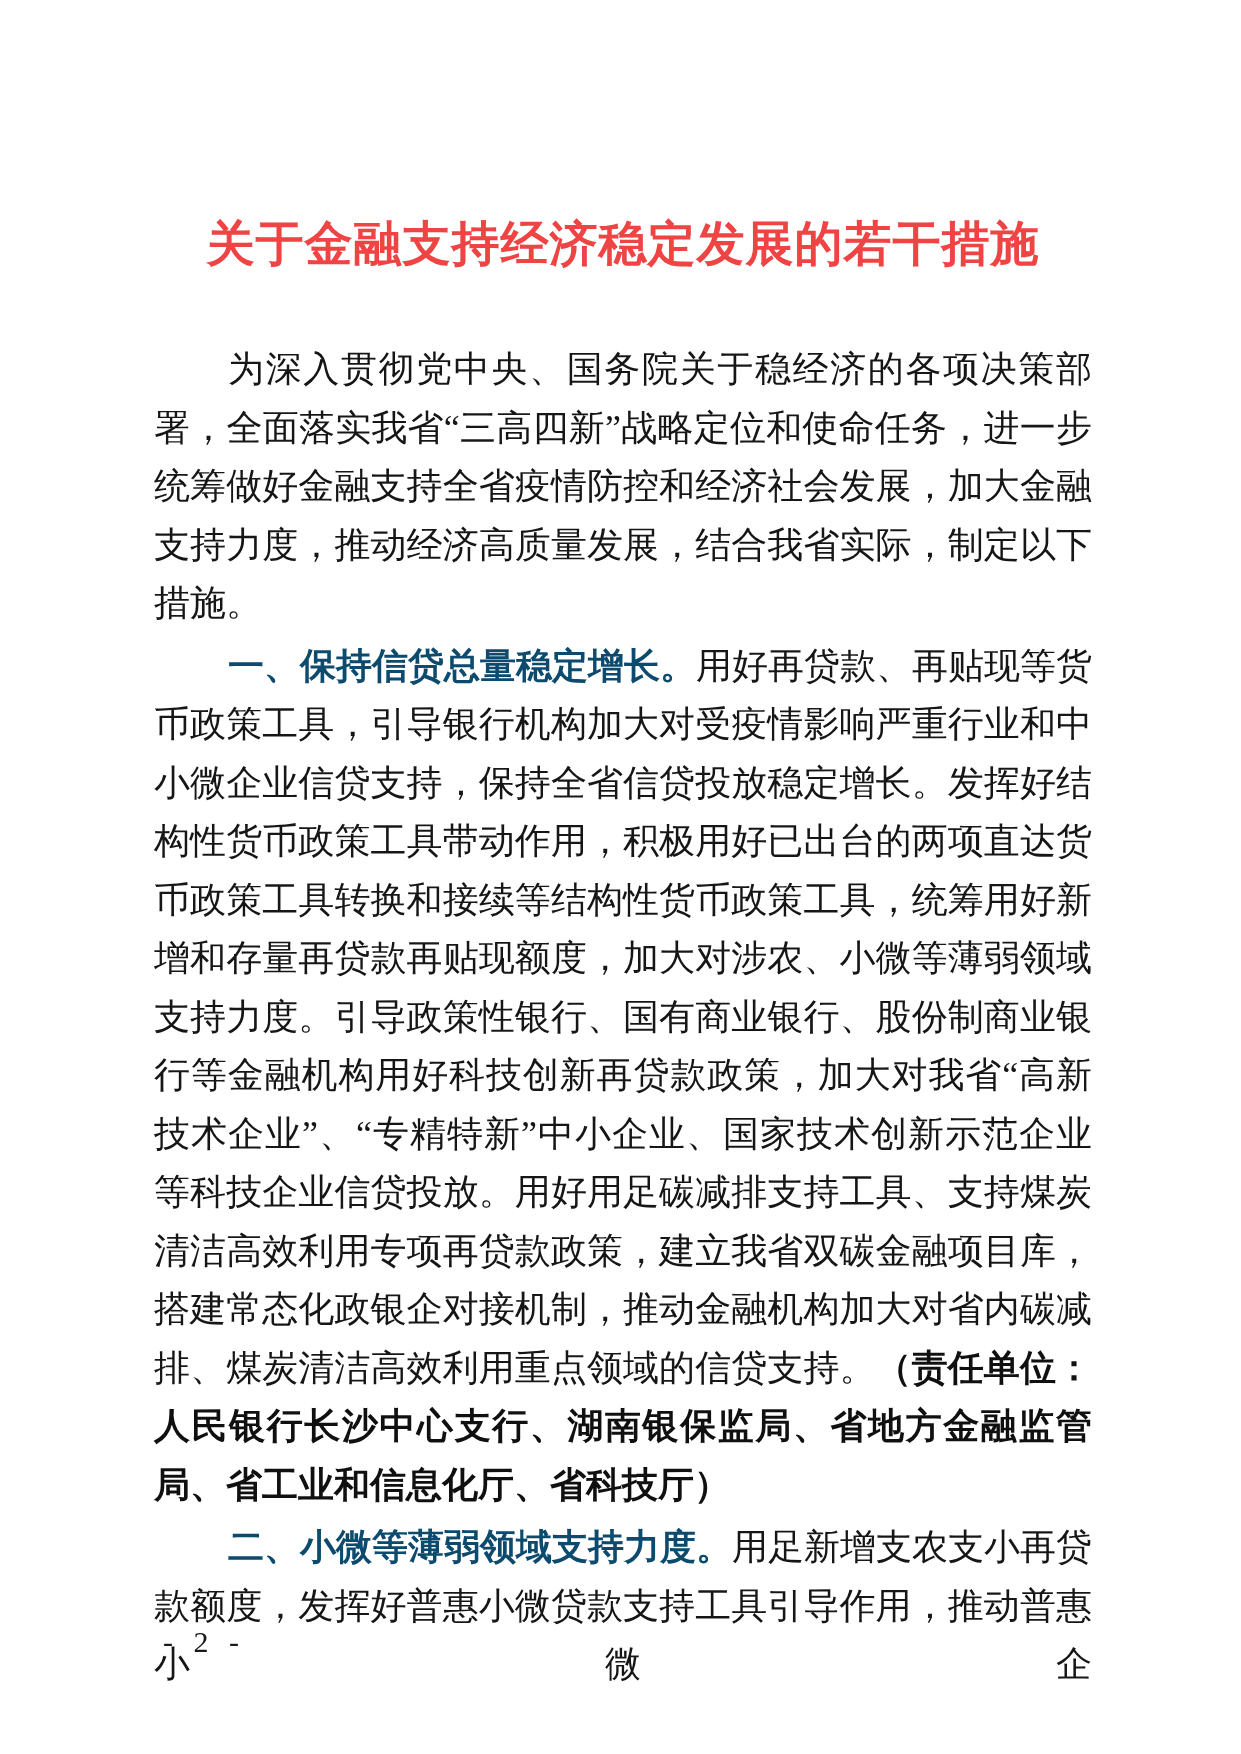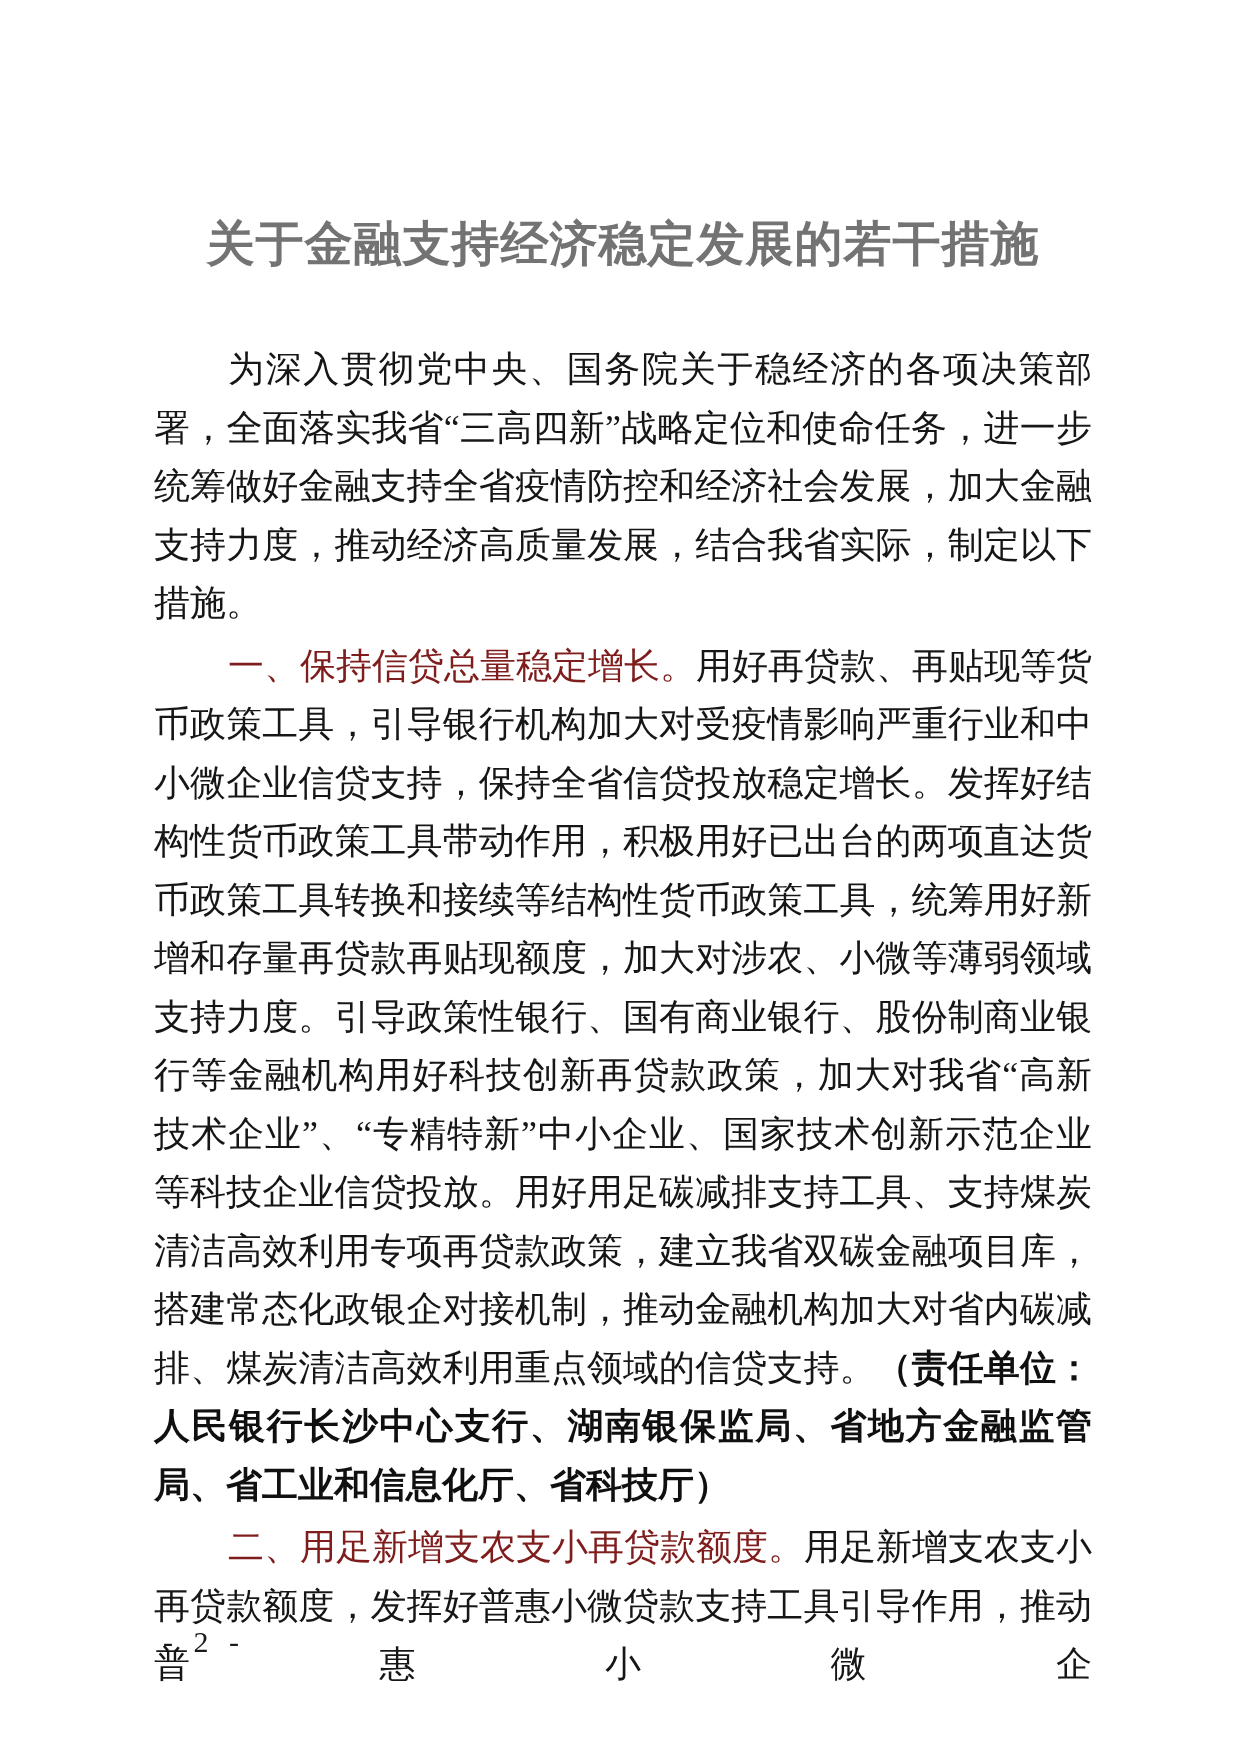--- a/index.html
+++ b/index.html
@@ -16,21 +16,21 @@
     color: #141414;
   }
   .doc-title {
     margin: 212px 145px 0 150px;
     text-align: center;
     font-family: "Liberation Serif", "DejaVu Serif", serif;
     font-weight: 700;
     font-size: 48px;
     line-height: 64px;
     letter-spacing: 1px;
-    color: #737373;
+    color: #ef4444;
   }
   .doc-body {
     margin: 64px 145px 0 150px;
     font-size: 36px;
     line-height: 58.5px;
   }
   .para {
     margin: 4px;
     padding: 0;
     text-align: justify;
@@ -40,22 +40,22 @@
   
   .para.cont {
     text-align-last: justify;
   }
   .seg-body {
     font-family: "Liberation Serif", "DejaVu Serif", serif;
     font-weight: 400;
   }
   .seg-heading-bold {
     font-family: "Liberation Sans", "DejaVu Sans", sans-serif;
-    font-weight: 400;
-    color: #7f1d1d;
+    font-weight: 700;
+    color: #0c4a6e;
   }
   .seg-unit-bold {
     font-family: "Liberation Serif", "DejaVu Serif", serif;
     font-weight: 700;
     color: #101010;
   }
   .page-number {
     position: absolute;
     left: 163px;
     top: 1623px;
@@ -69,17 +69,17 @@
 </style>
 </head>
 <body>
 
 <div class="page">
   <h1 class="doc-title">关于金融支持经济稳定发展的若干措施</h1>
 
   <main class="doc-body">
       <p class="para"><span class="seg-body">为深入贯彻党中央、国务院关于稳经济的各项决策部署，全面落实我省“三高四新”战略定位和使命任务，进一步统筹做好金融支持全省疫情防控和经济社会发展，加大金融支持力度，推动经济高质量发展，结合我省实际，制定以下措施。</span></p>
       <p class="para"><span class="seg-heading-bold">一、保持信贷总量稳定增长。</span><span class="seg-body">用好再贷款、再贴现等货币政策工具，引导银行机构加大对受疫情影响严重行业和中小微企业信贷支持，保持全省信贷投放稳定增长。发挥好结构性货币政策工具带动作用，积极用好已出台的两项直达货币政策工具转换和接续等结构性货币政策工具，统筹用好新增和存量再贷款再贴现额度，加大对涉农、小微等薄弱领域支持力度。引导政策性银行、国有商业银行、股份制商业银行等金融机构用好科技创新再贷款政策，加大对我省“高新技术企业”、“专精特新”中小企业、国家技术创新示范企业等科技企业信贷投放。用好用足碳减排支持工具、支持煤炭清洁高效利用专项再贷款政策，建立我省双碳金融项目库，搭建常态化政银企对接机制，推动金融机构加大对省内碳减排、煤炭清洁高效利用重点领域的信贷支持。</span><span class="seg-unit-bold">（责任单位：人民银行长沙中心支行、湖南银保监局、省地方金融监管局、省工业和信息化厅、省科技厅）</span></p>
-      <p class="para cont"><span class="seg-heading-bold">二、用足新增支农支小再贷款额度。</span><span class="seg-body">用足新增支农支小再贷款额度，发挥好普惠小微贷款支持工具引导作用，推动普惠小微企</span></p>
+      <p class="para cont"><span class="seg-heading-bold">二、小微等薄弱领域支持力度。</span><span class="seg-body">用足新增支农支小再贷款额度，发挥好普惠小微贷款支持工具引导作用，推动普惠小微企</span></p>
     </main>
 
   <div class="page-number">- 2 -</div>
 </div>
 
 </body></html>

